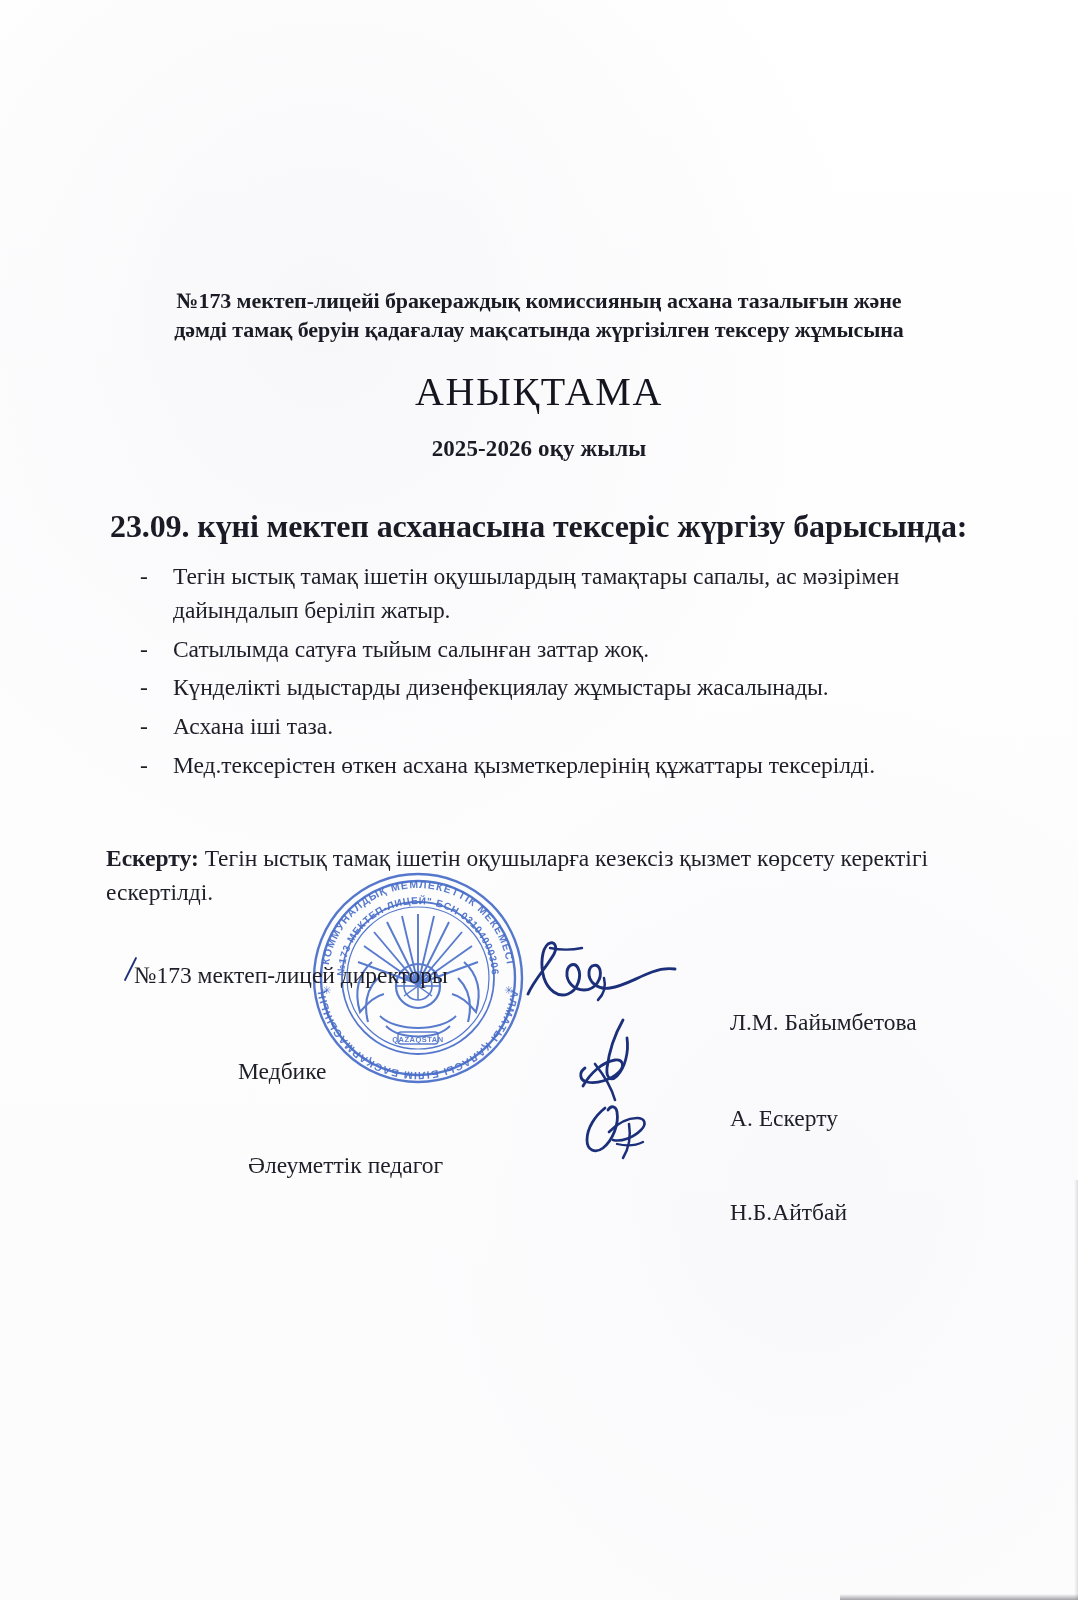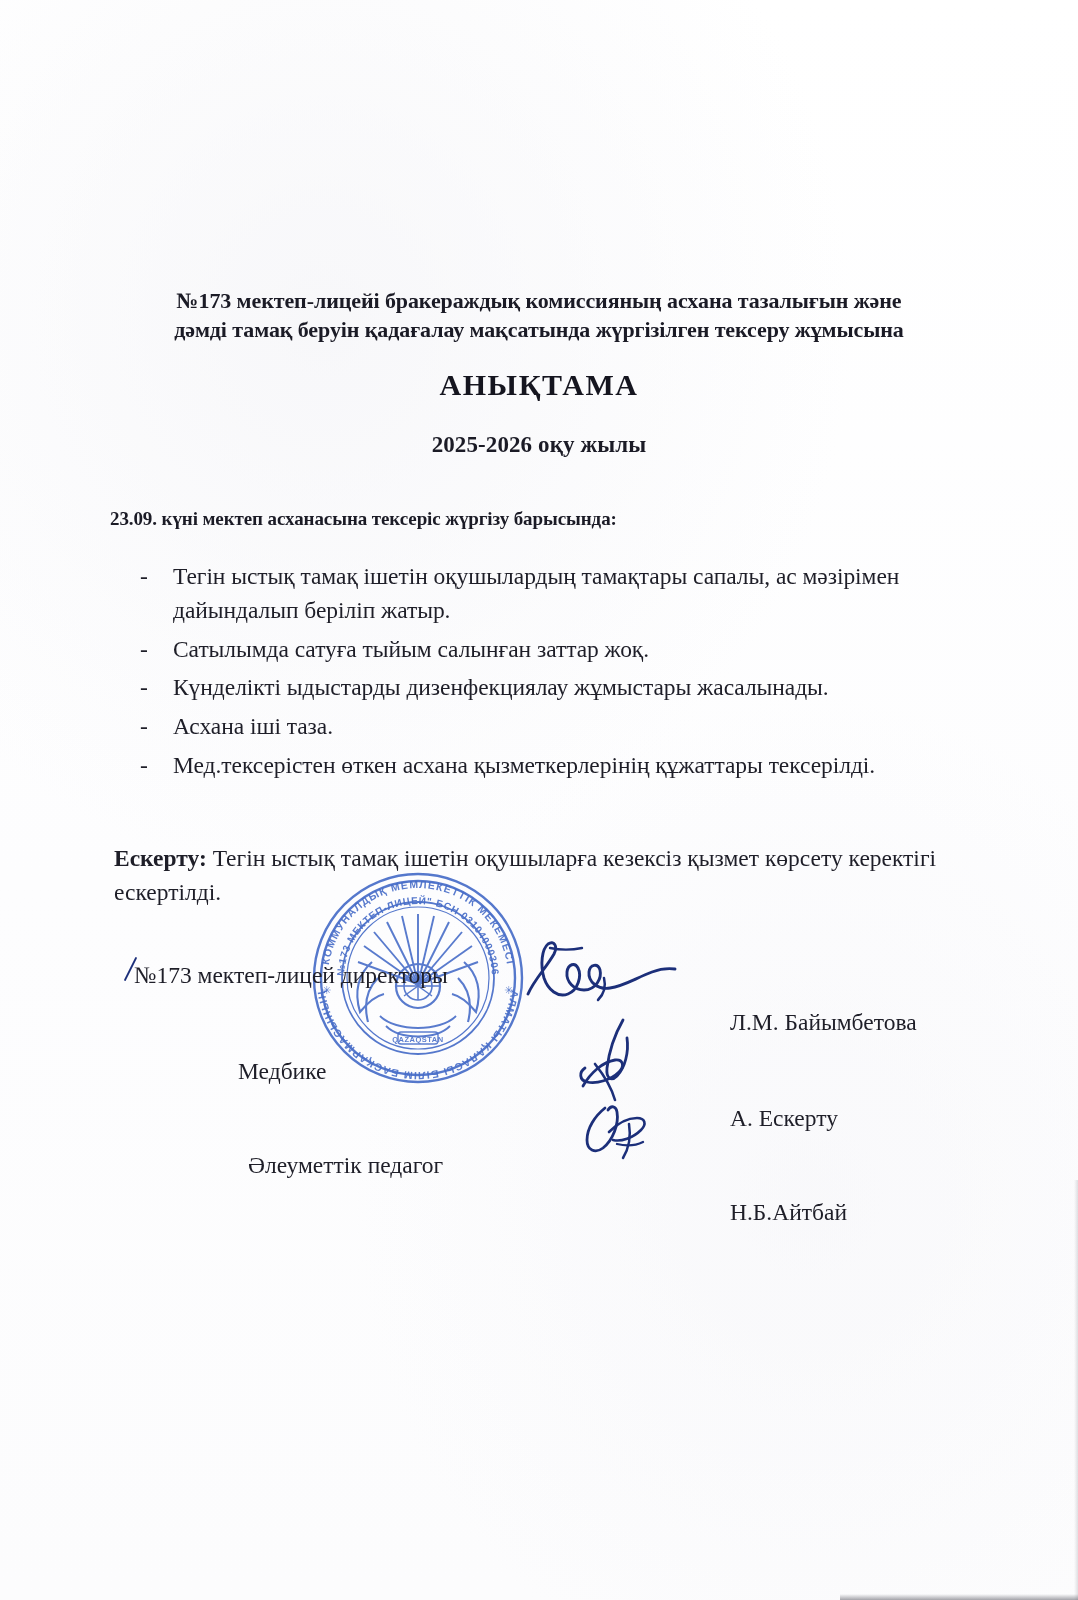--- a/index.html
+++ b/index.html
@@ -56,39 +56,39 @@
   }
   .title-line {
     font-size: 22px;
     font-weight: bold;
     line-height: 1.32;
     letter-spacing: -0.1px;
     color: #1b1b26;
   }
   .doc-type {
     margin-top: 24px;
-    font-size: 30px;
-    font-weight: bold;
+    font-size: 40px;
+    font-weight: normal;
     letter-spacing: 1.6px;
     color: #15151f;
   }
   .school-year {
-    margin-top: 30px;
+    margin-top: 21px;
     font-size: 23px;
     font-weight: bold;
     letter-spacing: 0.1px;
     color: #1b1b26;
   }
 
   
   .intro-line {
     position: absolute;
     left: 110px;
     top: 508px;
-    font-size: 19px;
+    font-size: 32px;
     font-weight: bold;
     color: #1b1b26;
     letter-spacing: -0.1px;
   }
 
   
   .findings {
     position: absolute;
     left: 140px;
     top: 560px;
@@ -110,21 +110,21 @@
     flex: 1 1 auto;
     font-size: 23.5px;
     line-height: 1.44;
     color: #1e1e28;
     letter-spacing: -0.05px;
   }
 
   
   .note-block {
     position: absolute;
-    left: 114px;
+    left: 106px;
     top: 842px;
     width: 830px;
     font-size: 23.5px;
     line-height: 1.44;
     color: #1e1e28;
   }
   .note-label {
     font-weight: bold;
   }
 

